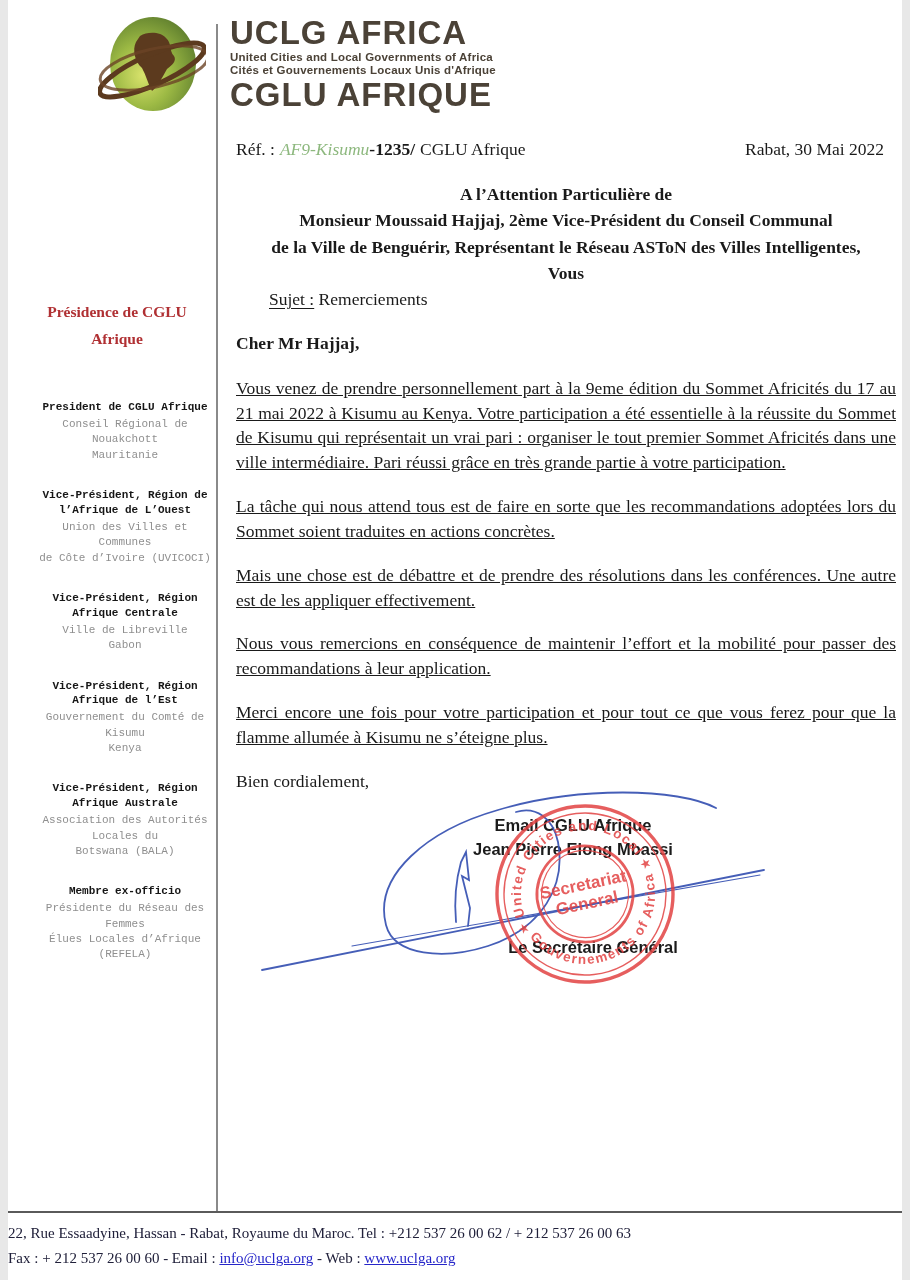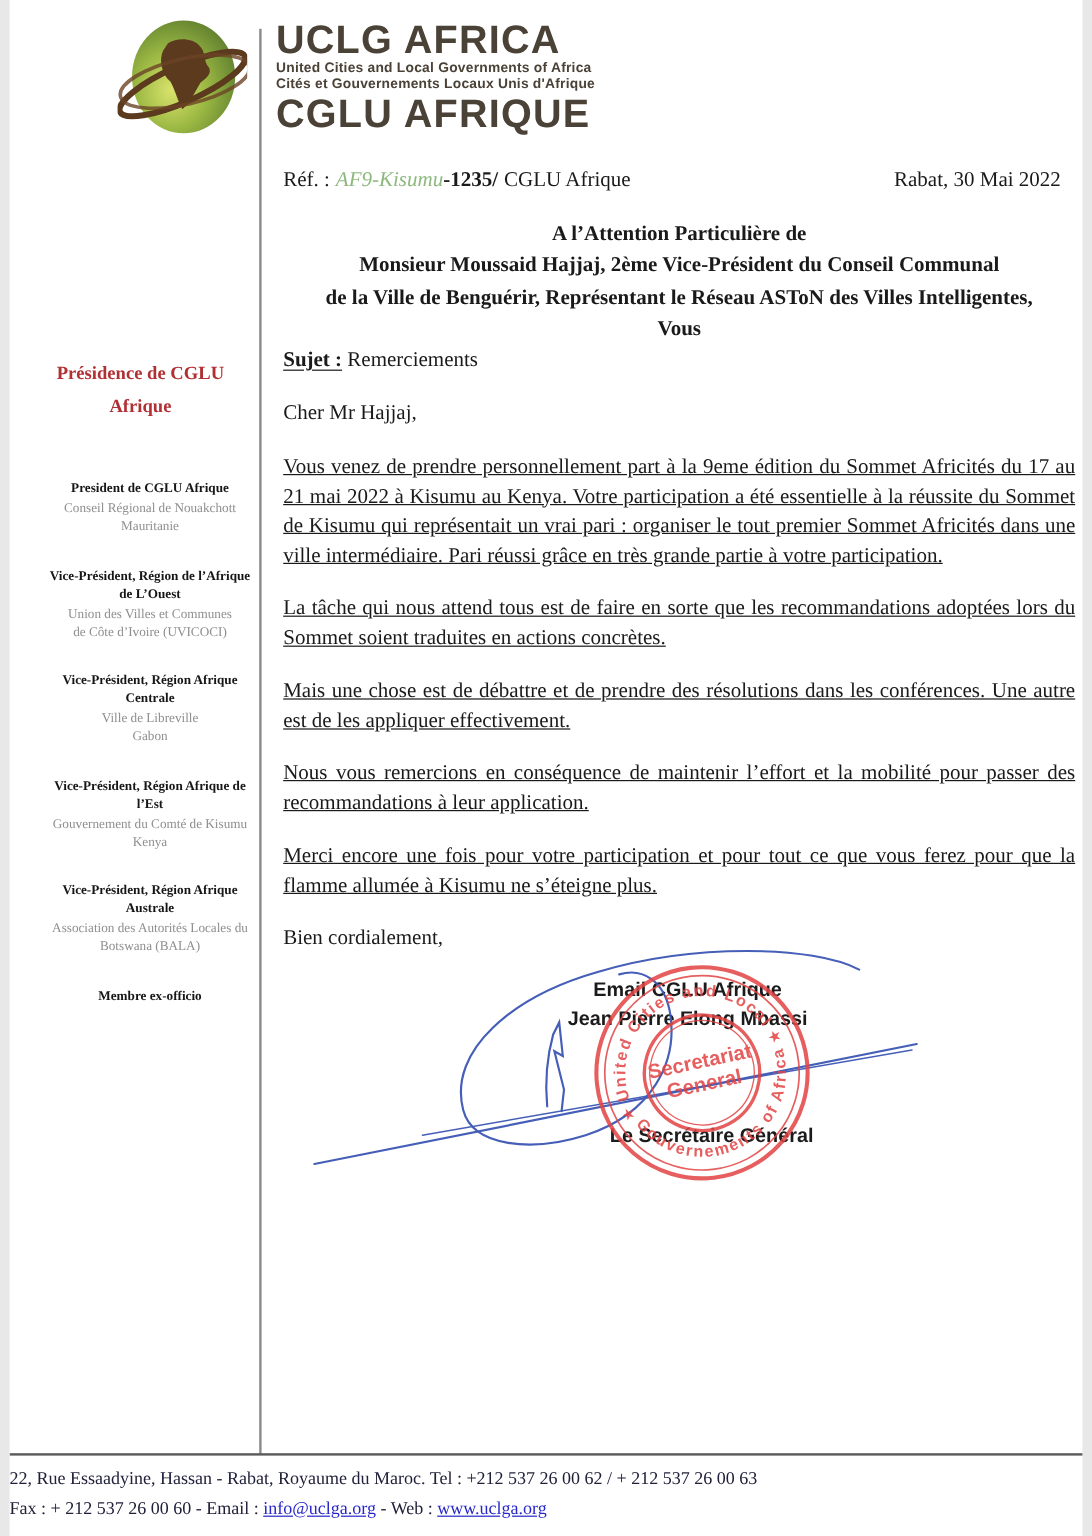--- a/index.html
+++ b/index.html
@@ -21,29 +21,29 @@
   .ref-italic { font-style:italic; margin-left:5px; }
   .ref-bold { font-weight:bold; }
   .ref-rest { margin-left:5px; }
   
   .recipient { position:absolute; left:228px; top:181px; width:660px; text-align:center;
                font-weight:bold; font-size:17.5px; line-height:1.5; }
   
   .sidebar { position:absolute; left:12px; top:298px; width:194px; text-align:center; }
   .sidebar-title { font-family:"Liberation Serif", serif; font-weight:bold; font-size:15.5px;
                    line-height:1.75; margin-bottom:48px; }
-  .sb-item { margin-bottom:25px; font-family:Liberation Serif, serif;margin-left:16px; }
+  .sb-item { margin-bottom:25px; font-family:Liberation Mono, monospace;margin-left:16px; }
   .sb-role { font-size:11px; font-weight:bold; color:#161616; line-height:1.35; }
   .sb-org  { font-size:11px; color:#8f8f8f; line-height:1.4; margin-top:2px; white-space:pre-line; }
   
   .main { position:absolute; left:228px; top:287px; width:660px; font-size:17.5px;
           line-height:1.42; text-align:justify; }
   .subject { margin-bottom:19px; }
-  .subject-label { font-weight:bold; text-decoration:underline; text-underline-offset:3px; }
-  .salutation { font-weight:normal; margin-bottom:20px; }
+  .subject-label { font-weight:normal; text-decoration:underline; text-underline-offset:3px;margin-left:33px; }
+  .salutation { font-weight:bold; margin-bottom:20px; }
   .para { margin-bottom:19px;text-decoration:underline; }
   .closing { margin-top:2px; }
   
   .sig-names { position:absolute; left:405px; top:814px; width:320px; text-align:center; z-index:2;
                font-family:"Liberation Sans", sans-serif; font-weight:bold; font-size:16.5px;
                color:#1b1b1b; line-height:1.45; }
   .sig-title { position:absolute; left:455px; top:938px; width:260px; text-align:center; z-index:2;
                font-family:"Liberation Sans", sans-serif; font-weight:bold; font-size:16.5px; color:#1b1b1b; }
   .stamp { position:absolute; left:482px; top:799px; width:190px; height:190px; z-index:4; opacity:.85; }
   .ink { position:absolute; left:240px; top:780px; width:540px; height:210px; z-index:3; }
@@ -118,20 +118,22 @@
       <div class="sb-org">Gouvernement du Comté de Kisumu
 Kenya</div>
     </div>
     <div class="sb-item">
       <div class="sb-role">Vice-Président, Région Afrique Australe</div>
       <div class="sb-org">Association des Autorités Locales du
 Botswana (BALA)</div>
     </div>
     <div class="sb-item">
       <div class="sb-role">Membre ex-officio</div>
+      <div class="sb-org">Présidente du Réseau des Femmes
+Élues Locales d’Afrique (REFELA)</div>
     </div>
   </div>
 
   <div class="main">
     <div class="subject">
       <span class="subject-label">Sujet :</span>
       <span>Remerciements</span>
     </div>
     <div class="salutation">Cher Mr Hajjaj,</div>
     <p class="para">Vous venez de prendre personnellement part à la 9eme édition du Sommet Africités du 17 au 21 mai 2022 à Kisumu au Kenya. Votre participation a été essentielle à la réussite du Sommet de Kisumu qui représentait un vrai pari : organiser le tout premier Sommet Africités dans une ville intermédiaire. Pari réussi grâce en très grande partie à votre participation.</p>

